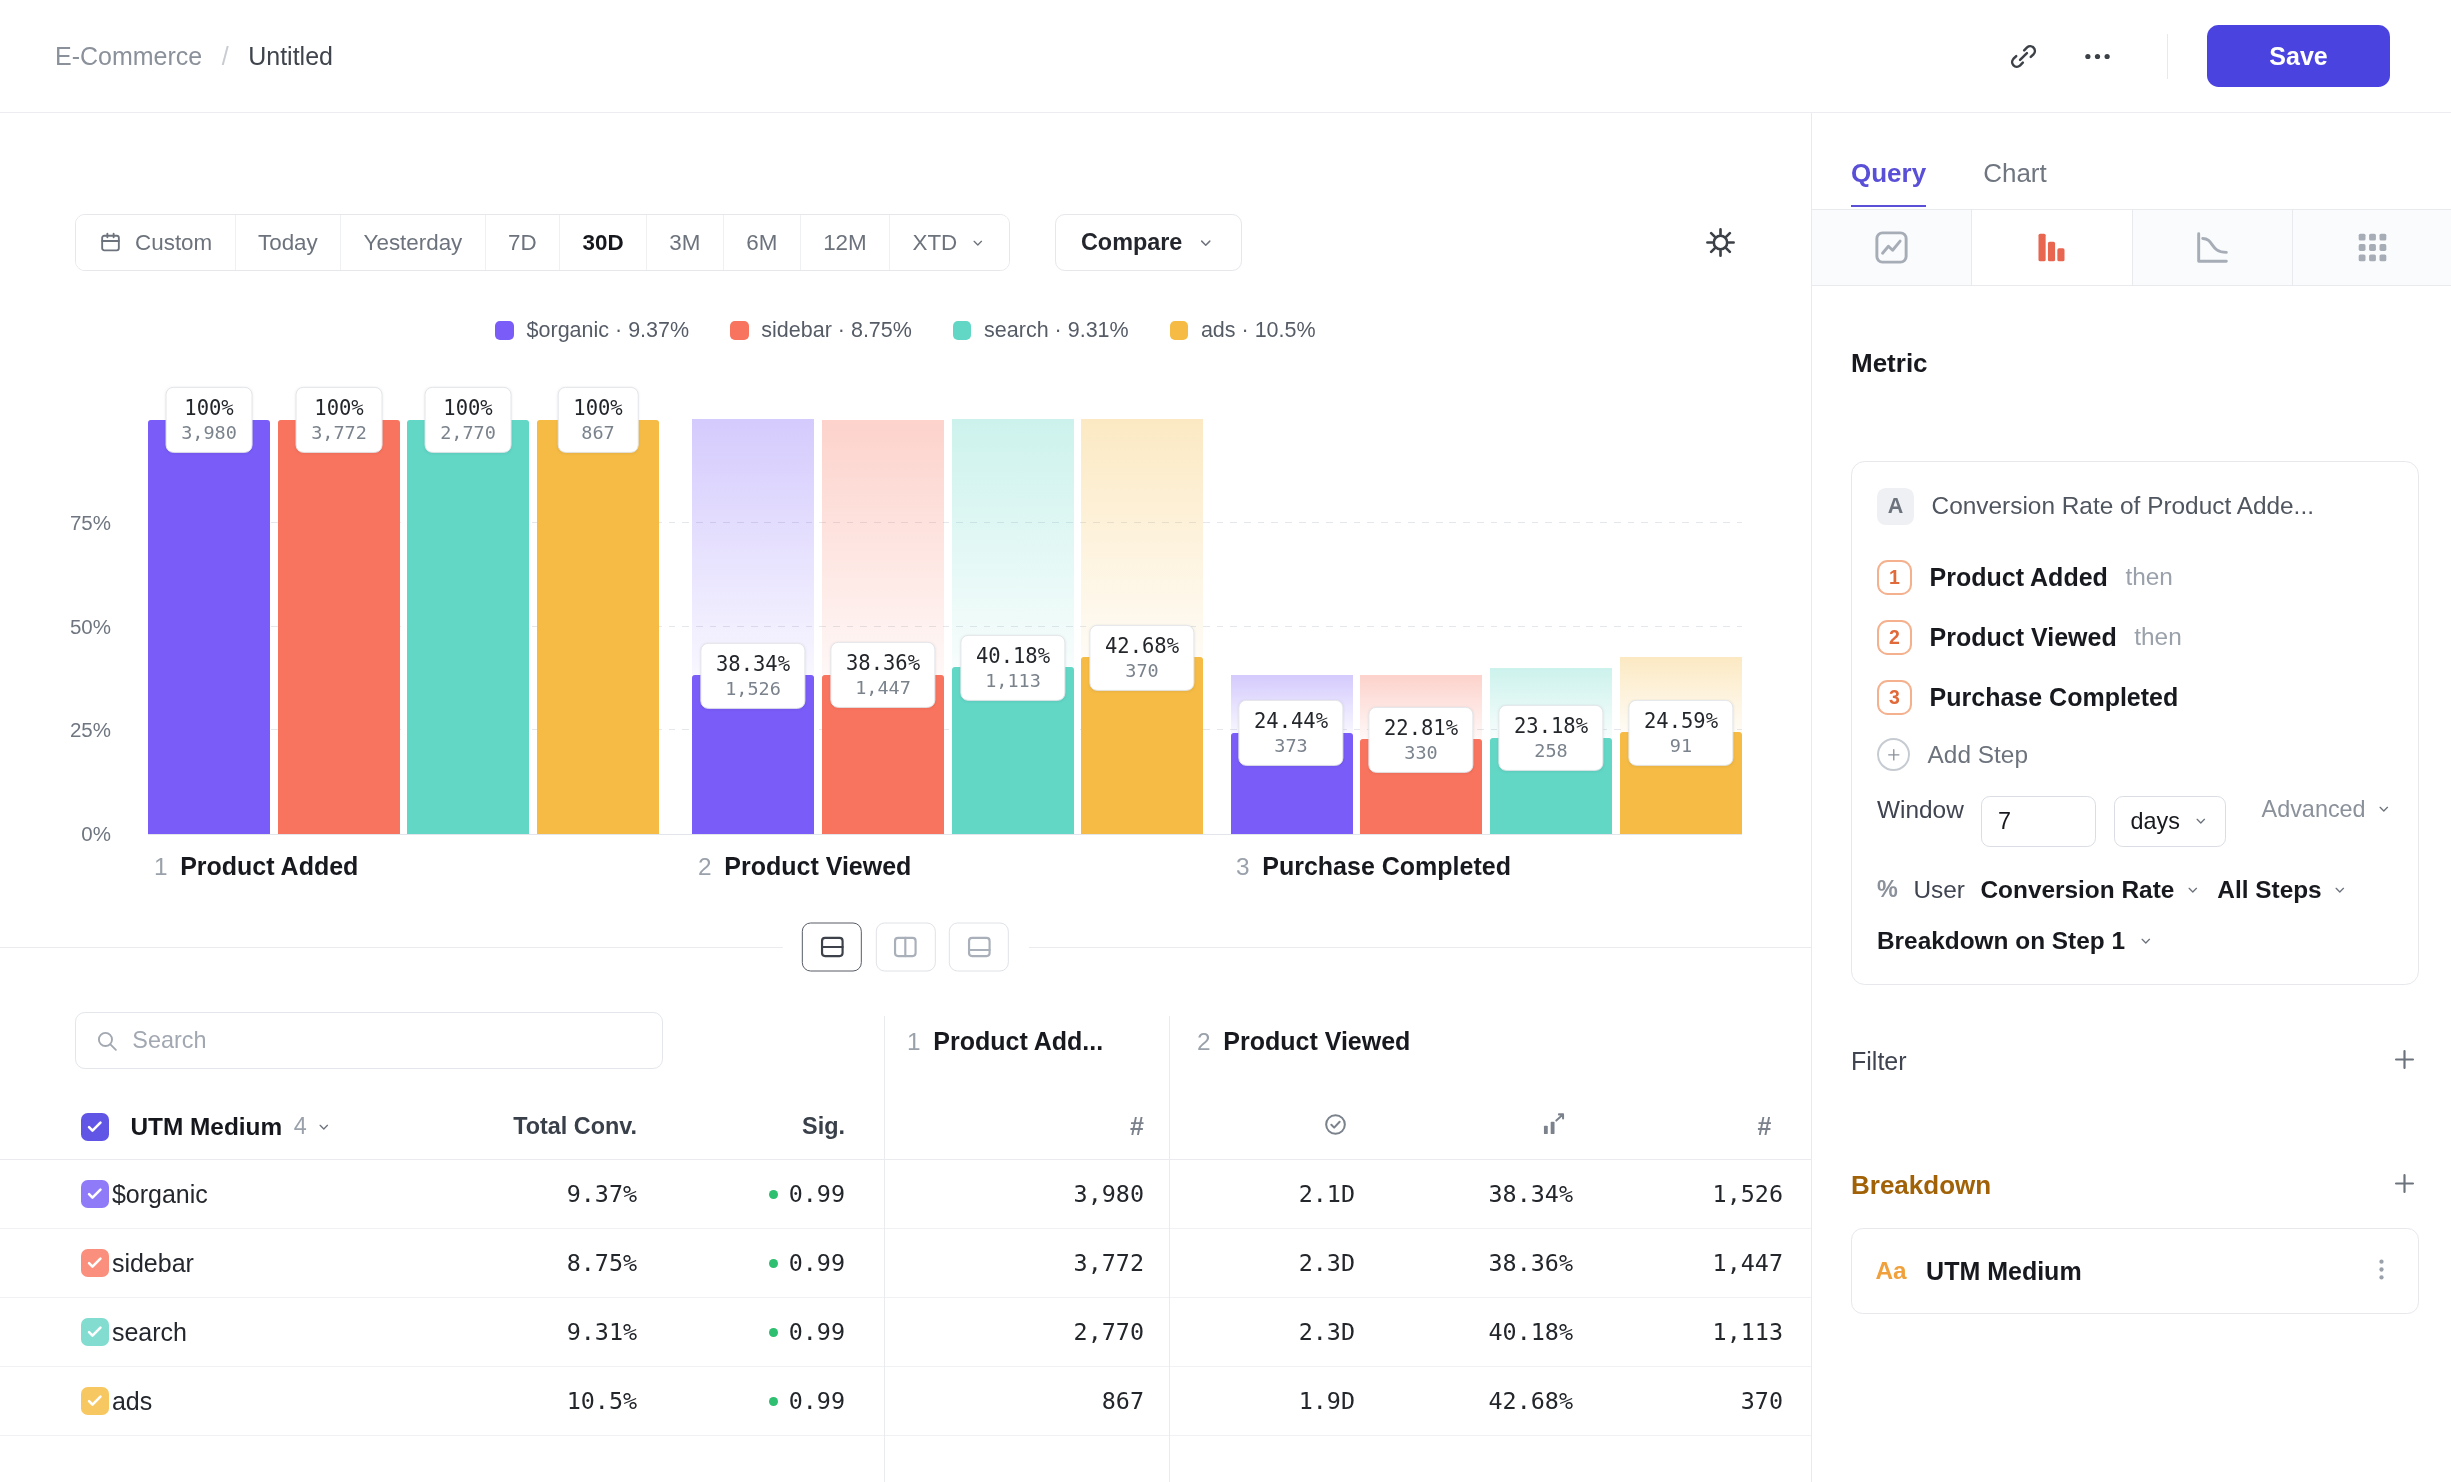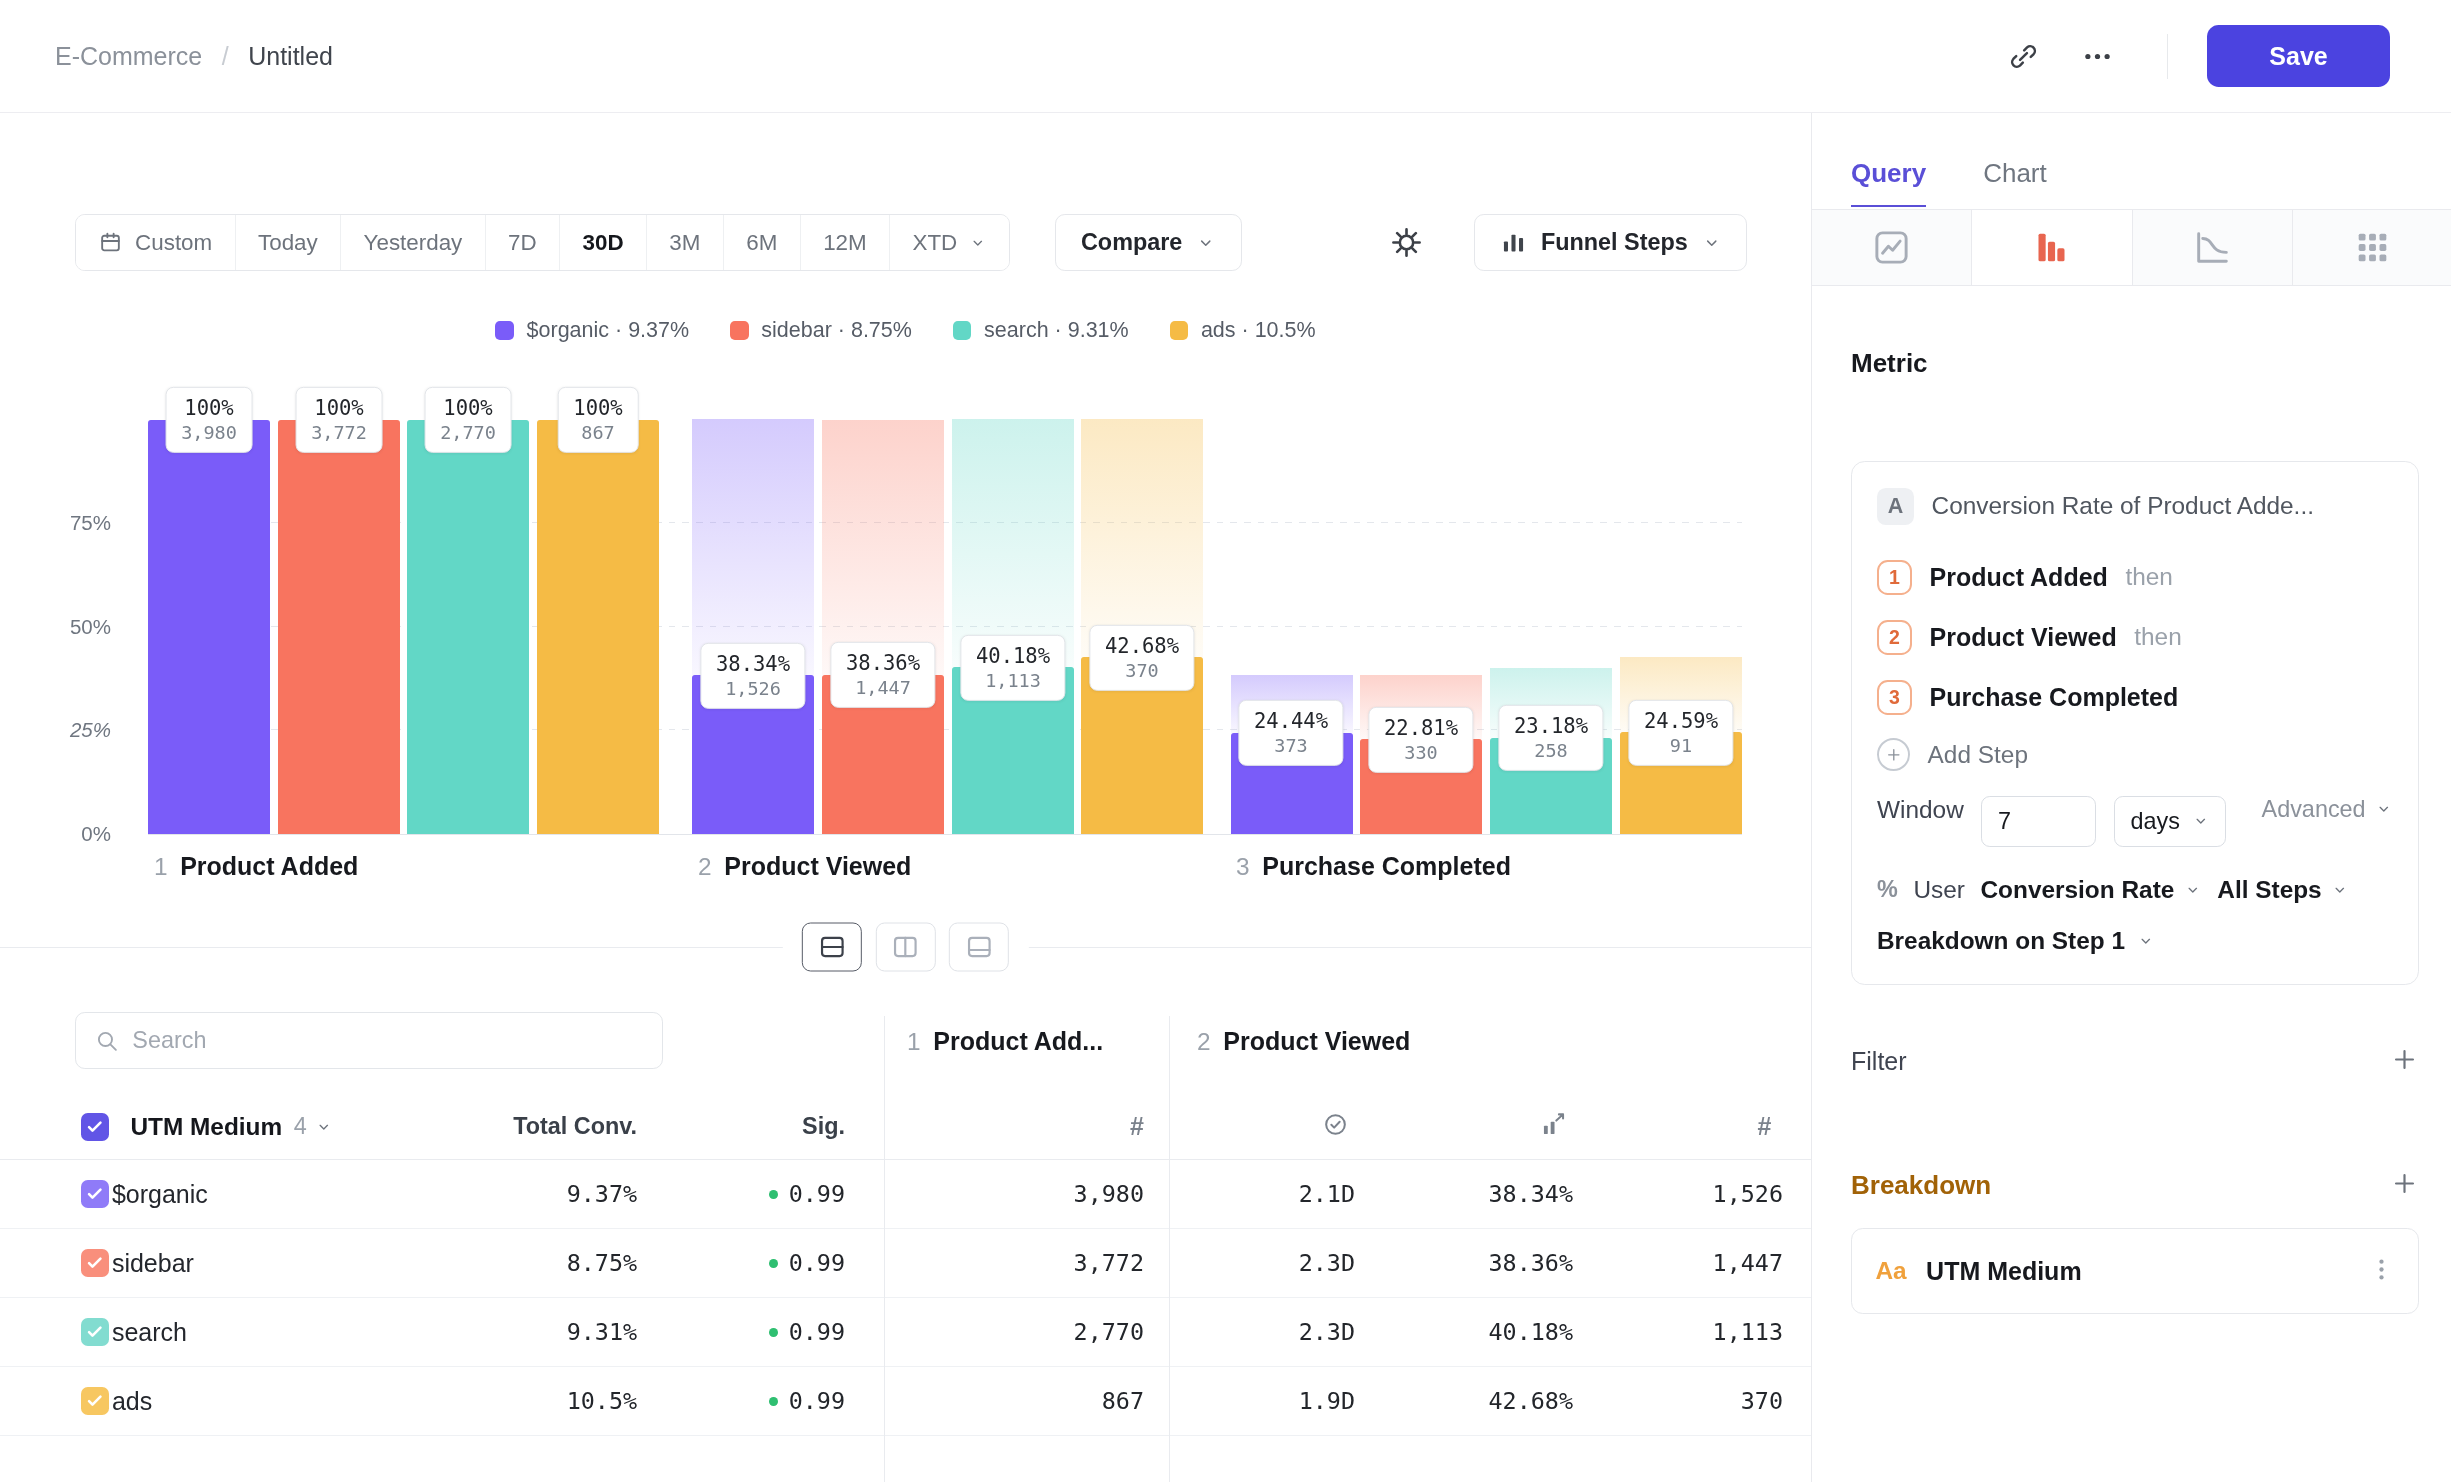--- a/index.html
+++ b/index.html
@@ -221,35 +221,20 @@
       </button>
       <div class="toolbar-right">
         <button class="icon-btn gear-btn">
             <span class="icon ic-36">
               <svg viewBox="0 0 24 24">
                 <circle cx="12" cy="12" r="4.6"></circle>
                 <path d="M12 3v3.4M12 17.6V21M3 12h3.4M17.6 12H21M5.6 5.6l2.4 2.4M16 16l2.4 2.4M5.6 18.4L8 16M16 8l2.4-2.4"></path>
               </svg>
             </span>
           </button>
-        <button class="btn-outline">
-          <span class="icon ic-28" style="color:#40454c">
-              <svg viewBox="0 0 24 24">
-                <rect x="3.5" y="11" width="3.6" height="9" rx="0.8" fill="currentColor" stroke="none"></rect>
-                <rect x="10.2" y="5" width="3.6" height="15" rx="0.8" fill="currentColor" stroke="none"></rect>
-                <rect x="16.9" y="8" width="3.6" height="12" rx="0.8" fill="currentColor" stroke="none"></rect>
-              </svg>
-            </span>
-          <span>Funnel Steps</span>
-          <span class="icon ic-20 chev">
-              <svg viewBox="0 0 24 24">
-                <path d="M7 10l5 5 5-5"></path>
-              </svg>
-            </span>
-        </button>
       </div>
     </div>
 
     <div class="legend" id="legend">
         <span class="legend-item">
           <span class="swatch" style="background: rgb(122, 92, 249);"></span>
           <span>$organic · 9.37%</span>
         </span>
         <span class="legend-item">
           <span class="swatch" style="background: rgb(248, 116, 95);"></span>
@@ -264,21 +249,21 @@
           <span>ads · 10.5%</span>
         </span>
       </div>
 
     <div class="plot" id="plot">
       <div class="plot-base"></div>
     <div class="gridline" style="bottom: 104px;"></div>
         <div class="gridline" style="bottom: 207px;"></div>
         <div class="gridline" style="bottom: 311px;"></div>
         <div class="ytick" style="bottom: 0px;">0%</div>
-        <div class="ytick" style="bottom: 104px; font-style: italic;">25%</div>
+        <div class="ytick" style="bottom: 104px;">25%</div>
         <div class="ytick" style="bottom: 207px;">50%</div>
         <div class="ytick" style="bottom: 311px;">75%</div>
         <div class="bar-solid" style="left: 0px; bottom: 0px; height: 414px; background: rgb(122, 92, 249);"></div>
         <div class="val-box" style="left: 61px; top: 0px;">
           <div class="val-pct">100%</div>
           <div class="val-count">3,980</div>
         </div>
         <div class="bar-solid" style="left: 130px; bottom: 0px; height: 414px; background: rgb(248, 116, 95);"></div>
         <div class="val-box" style="left: 191px; top: 0px;">
           <div class="val-pct">100%</div>

